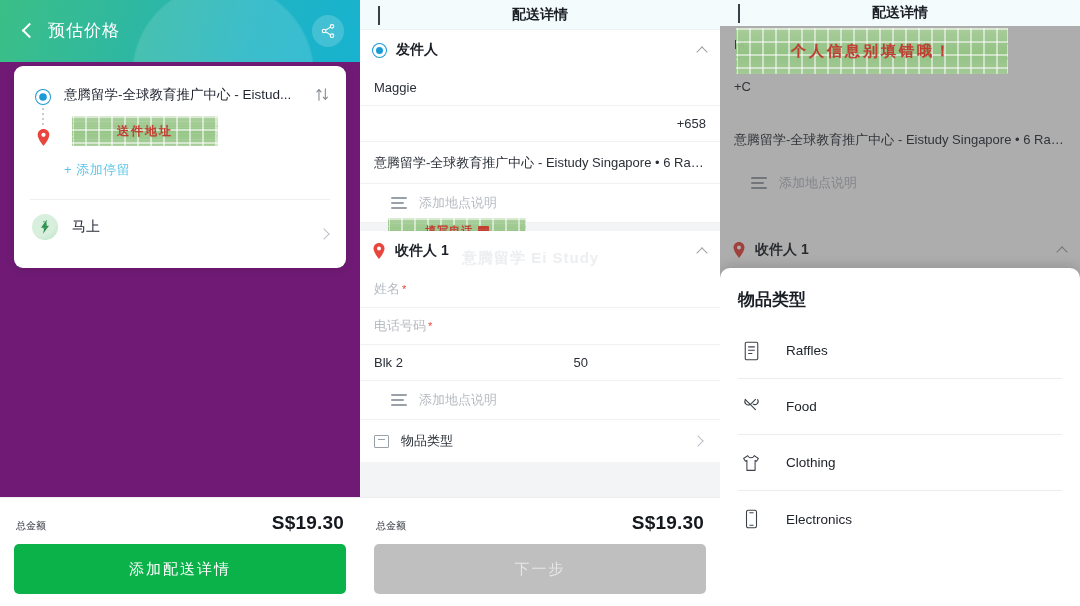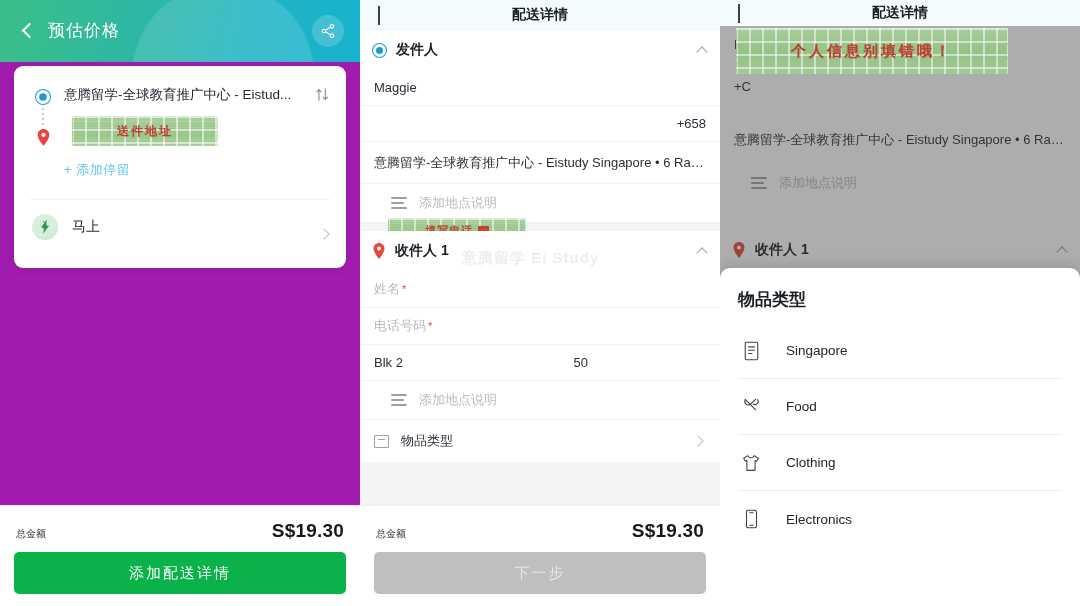--- a/index.html
+++ b/index.html
@@ -15,21 +15,21 @@
     display: flex;
     background: #ffffff;
   }
 
   
   .panel {
     position: relative;
     width: 360px;
     height: 606px;
     overflow: hidden;
-    background: #a21caf;
+    background: #701a75;
     flex: 0 0 360px;
   }
 
   
   .p1-header {
     position: absolute; top: 0; left: 0; right: 0; height: 62px;
     background: linear-gradient(105deg, #3bbf87 0%, #2fb8a0 35%, #1fb4c4 70%, #18b2cf 100%);
   }
   .p1-header::after{
     content:""; position:absolute; inset:0;
@@ -153,21 +153,21 @@
     background: #ffffff; padding: 10px 14px 12px 14px;
     box-shadow: 0 -1px 0 #ededed;
   }
   .total-row {
     display: flex; justify-content: space-between; align-items: baseline;
     padding: 4px 2px 10px 2px;
   }
   .total-label { font-size: 10px; color: #2c313a; font-family: Liberation Serif, serif; }
   .total-amount { font-size: 19px; font-weight: 700; color: #15181d; letter-spacing: .2px; }
   .cta {
-    height: 42px; border-radius: 5px;
+    height: 50px; border-radius: 5px;
     display: flex; align-items: center; justify-content: center;
     font-size: 15px; letter-spacing: 2px; border: none; width: 100%;
   }
   .cta-green { background: #0bb24a; color: #ffffff; }
   .cta-grey  { background: #bfbfbf; color: #e6e6e6; }
 
   
   .p2 { background: #f3f4f6; }
   .p2-header {
     position: absolute; top: 0; left: 0; right: 0; height: 30px;
@@ -477,21 +477,21 @@
 
       <div class="opt">
         <span class="opt-ico">
           <svg width="17" height="20" viewBox="0 0 20 24">
             <rect x="2.5" y="1.5" width="15" height="21" rx="1.5" fill="none" stroke="#3c4148" stroke-width="1.3"></rect>
             <line x1="6" y1="7" x2="14" y2="7" stroke="#3c4148" stroke-width="1.3"></line>
             <line x1="6" y1="11" x2="14" y2="11" stroke="#3c4148" stroke-width="1.3"></line>
             <line x1="6" y1="15" x2="11" y2="15" stroke="#3c4148" stroke-width="1.3"></line>
           </svg>
         </span>
-        <span class="opt-label">Singapore</span>
+        <span class="opt-label">Raffles</span>
       </div>
 
       <div class="opt">
         <span class="opt-ico">
           <svg width="19" height="19" viewBox="0 0 24 24">
             <path d="M4 3l13 13M17 3L11 9" stroke="#3c4148" stroke-width="1.4" fill="none" stroke-linecap="round"></path>
             <path d="M4.5 3.2c-1.3 1.9-1.2 4.1.3 5.6 1.5 1.5 3.7 1.6 5.6.3" stroke="#3c4148" stroke-width="1.4" fill="none"></path>
             <path d="M19.5 2.8c1.3 1.9 1.2 4.1-.3 5.6-1.5 1.5-3.7 1.6-5.6.3" stroke="#3c4148" stroke-width="1.4" fill="none"></path>
           </svg>
         </span>

